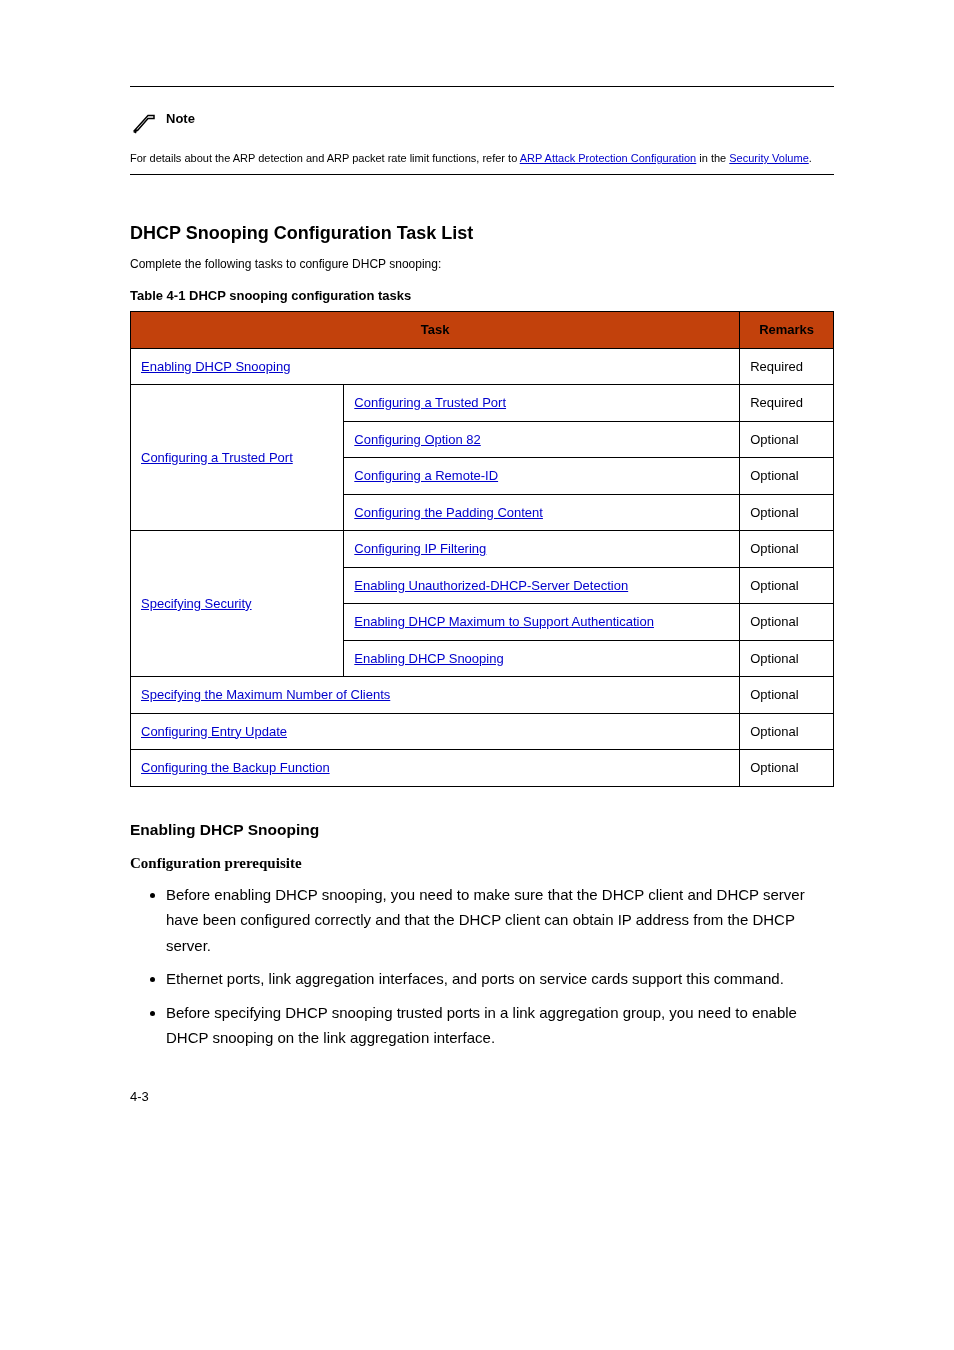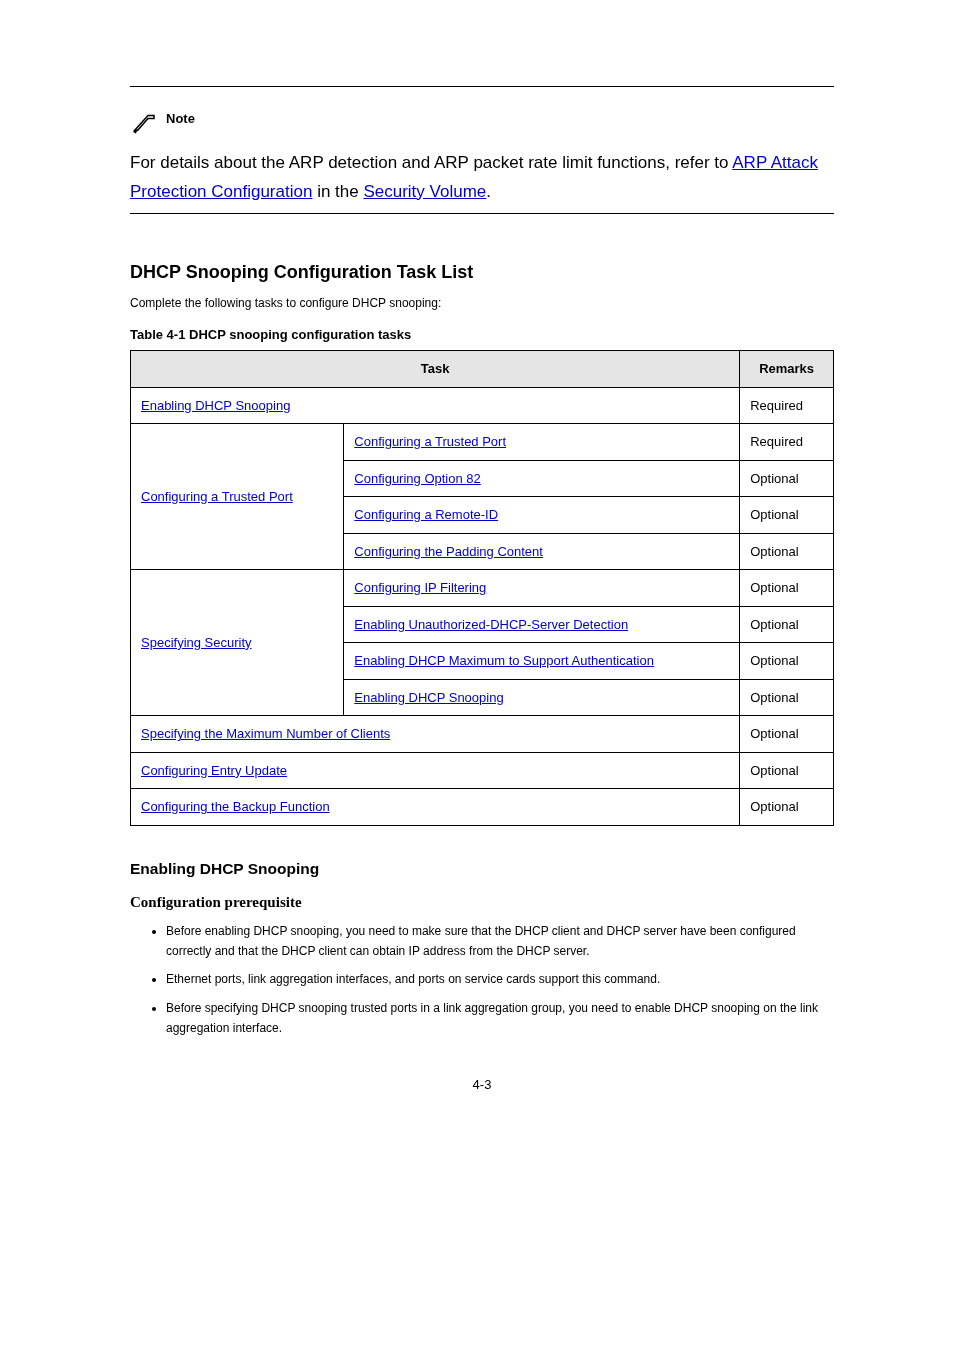--- a/index.html
+++ b/index.html
@@ -2,38 +2,38 @@
 <html><head>
 <meta charset="utf-8">
 <style>
   * { box-sizing: border-box; margin: 0; padding: 0; }
   html, body { width: 954px; height: 1350px; background: #fff; font-family: Arial, sans-serif; color: #000; }
   .page { padding: 80px 120px 60px 130px; }
   .hr { border: none; border-top: 1px solid #000; margin: 6px 0; }
   .note-row { display: flex; gap: 6px; margin-top: 24px; }
   .note-row svg { width: 30px; height: 24px; }
   .note-row .label { font-weight: bold; font-size: 13px; }
-  .note-text { font-size: 17px; line-height: 1.7; margin-top: 10px; }
+  .note-text { font-size: 11px; line-height: 1.7; margin-top: 10px; }
   .link { color: #0000cc; text-decoration: underline; }
   .h2 { font-size: 18px; font-weight: bold; margin-top: 48px; }
   .para { font-size: 12px; line-height: 1.7; margin-top: 10px; }
   .table-caption { font-weight: bold; font-size: 13px; margin-top: 14px; }
 
   table { width: 100%; border-collapse: collapse; margin-top: 8px; font-size: 13px; }
   table td, table th { border: 1px solid #000; padding: 8px 10px; text-align: left; vertical-align: middle; line-height: 1.5; }
-  table thead th { background: #e5e5e5; font-weight: bold; text-align: center; }
+  table thead th { background: #c2410c; font-weight: bold; text-align: center; }
   table td.task { text-align: left; }
   table td.remark { text-align: left; }
 
   .h3 { font-size: 15.5px; font-weight: bold; margin-top: 34px; }
   .h4 { font-size: 15px; font-weight: bold; margin-top: 16px; font-family: Liberation Serif, serif; }
   .bullets { margin-top: 10px; padding-left: 36px; }
-  .bullets li { font-size: 12px; line-height: 1.7; margin-bottom: 8px; list-style: disc; }
+  .bullets li { font-size: 15px; line-height: 1.7; margin-bottom: 8px; list-style: disc; }
 
-  .footer { text-align: center; font-size: 13px; margin-top: 38px; }
+  .footer { text-align: left; font-size: 13px; margin-top: 38px; }
 </style>
 </head>
 <body>
 
 <div class="page">
   <hr class="hr">
 
   <div class="note-row">
     <span>
       <svg viewBox="0 0 40 32">

